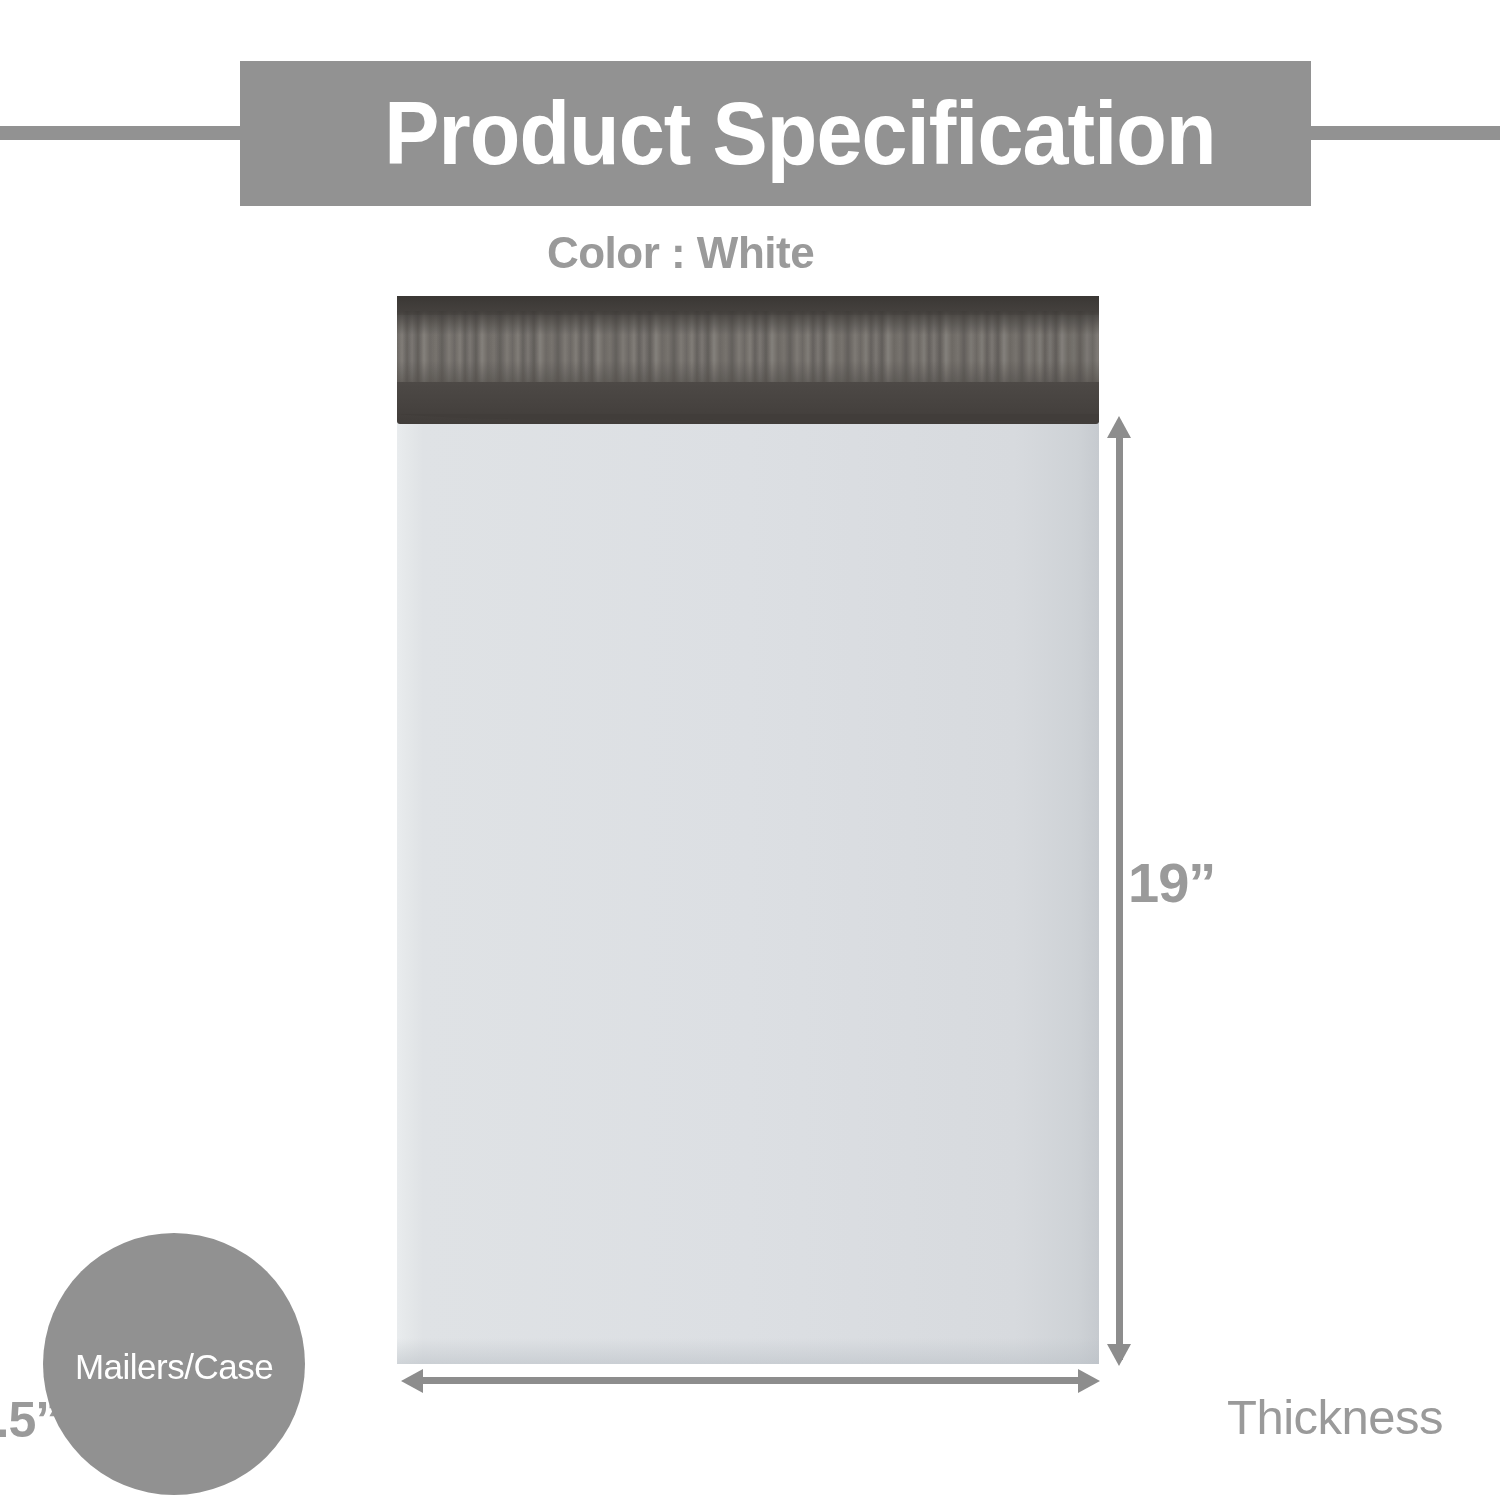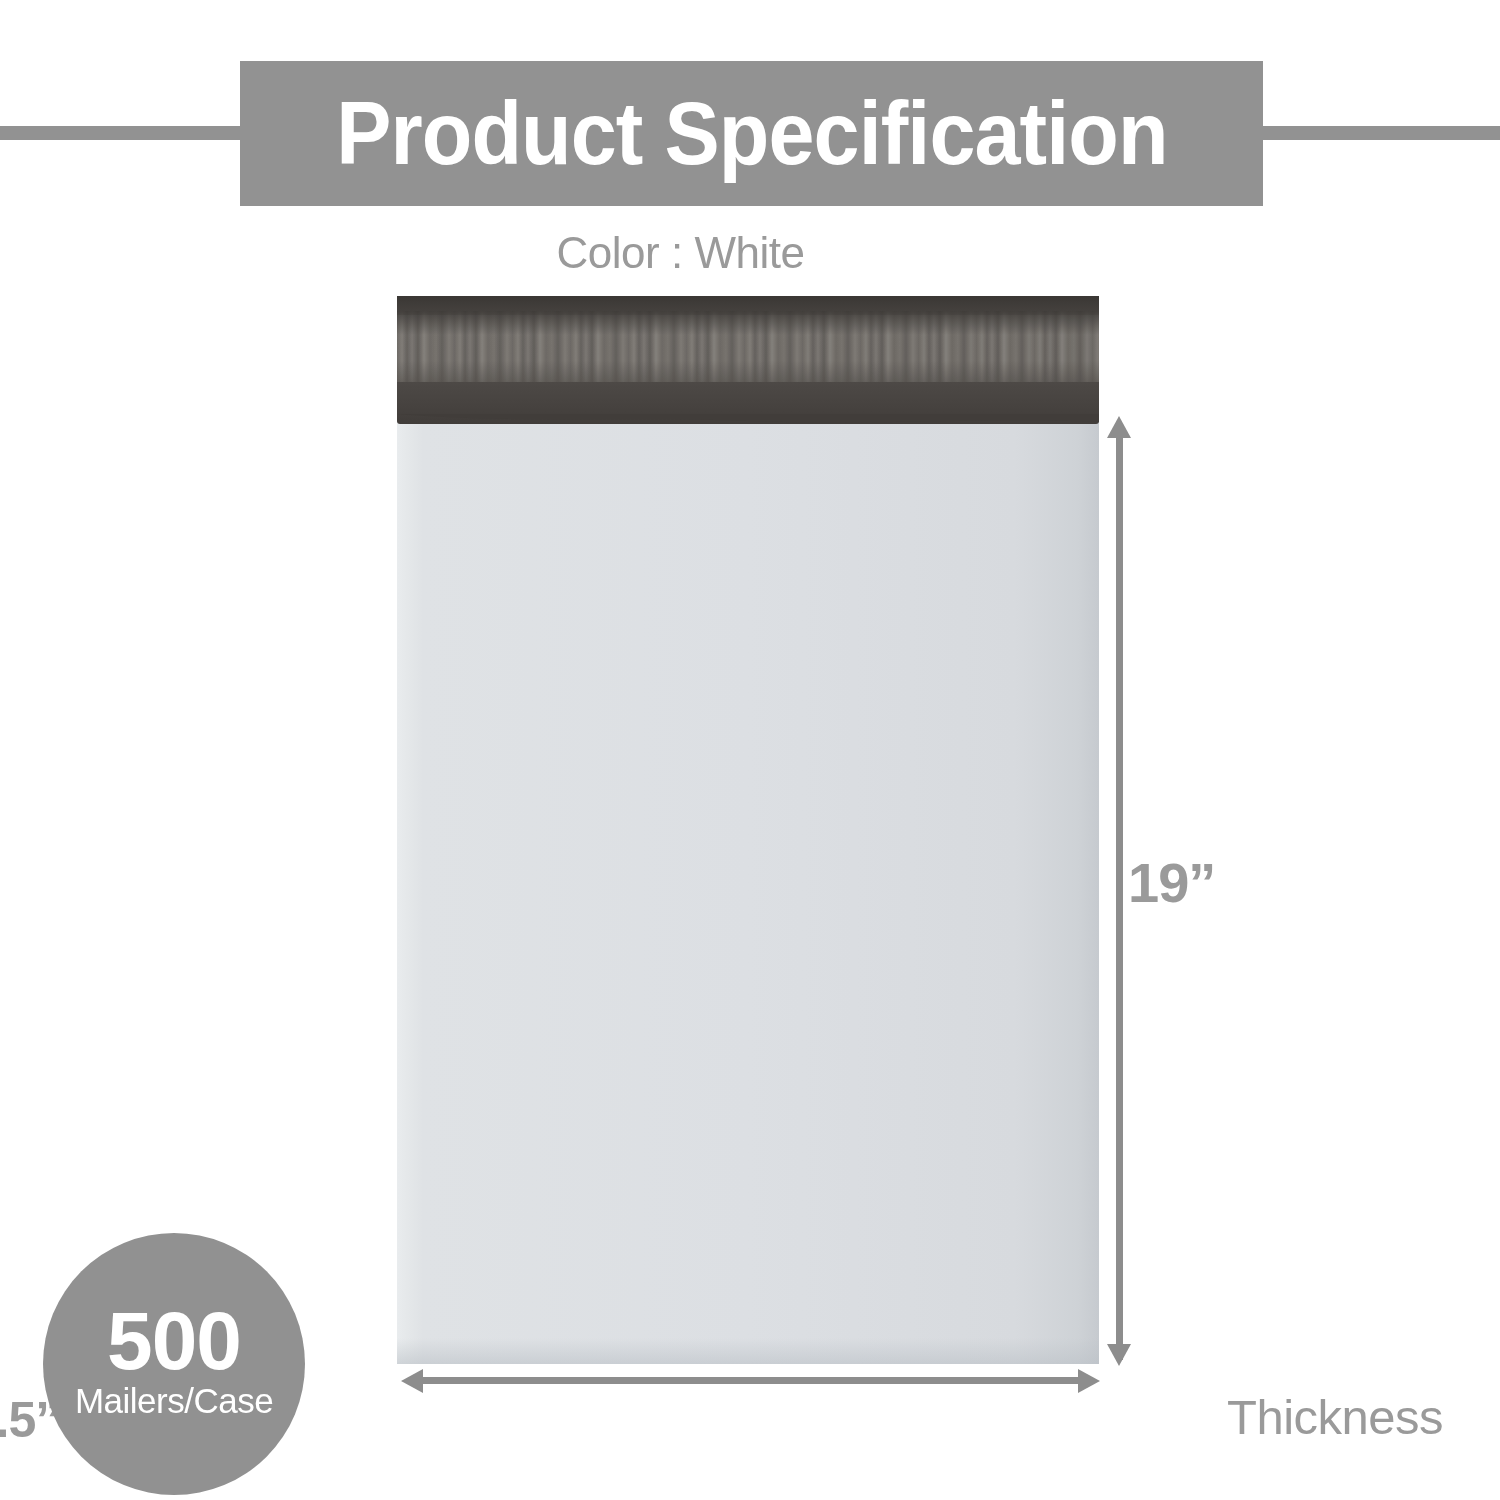--- a/index.html
+++ b/index.html
@@ -35,20 +35,21 @@
   #title-banner {
     position: absolute;
     left: 240px;
     top: 61px;
     width: 1023px;
     height: 145px;
     background: #929292;
     display: flex;
     align-items: center;
     justify-content: center;
+    padding-left: 48px;
   }
   #title-text {
     color: #ffffff;
     font-family: "Liberation Sans Narrow", "Liberation Sans", sans-serif;
     font-size: 89px;
     font-weight: bold;
     letter-spacing: -1px;
     line-height: 1;
     transform: scaleX(0.93);
     white-space: nowrap;
@@ -56,21 +57,21 @@
 
   
   #color-line {
     position: absolute;
     left: 0;
     top: 228px;
     width: 1361px;
     text-align: center;
     color: #9a9a9a;
     font-size: 44px;
-    font-weight: normal;
+    font-weight: bold;
     letter-spacing: -0.5px;
   }
 
   
   #mailer-bag {
     position: absolute;
     left: 397px;
     top: 296px;
     width: 702px;
     height: 1068px;
@@ -298,19 +299,18 @@
 <div id="dim-height-label">19”</div>
 
 <div class="dim-arrow" id="dim-h-line"></div>
 <div class="arrowhead" id="dim-h-head-left"></div>
 <div class="arrowhead" id="dim-h-head-right"></div>
 <div id="dim-width-label">
   <span>14.5”</span>
 </div>
 
 <div id="quantity-badge">
-  <div id="quantity-number">500</div>
   <div id="quantity-unit">Mailers/Case</div>
 </div>
 
 <div id="thickness-block">
   <div>Thickness</div>
 </div>
 
 </body></html>

